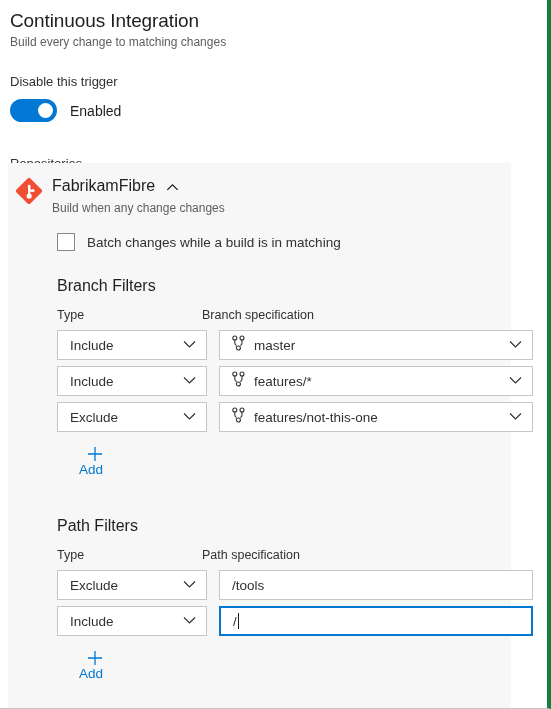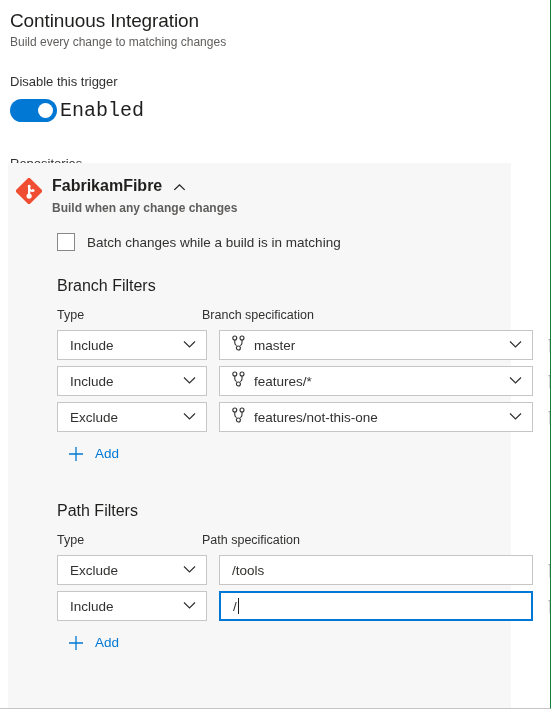--- a/index.html
+++ b/index.html
@@ -13,21 +13,21 @@
     font-family: "Liberation Sans", sans-serif;
     color: #201f1e;
     -webkit-font-smoothing: antialiased;
     overflow: hidden;
   }
   .page {
     position: relative;
     width: 551px;
     height: 709px;
     box-sizing: border-box;
-    border-right: 1px solid #15803d;
+    border-right: 4px solid #15803d;
     border-bottom: 1px solid #c8c6c4;
     background: #ffffff;
     overflow: hidden;
   }
 
   
   .header {
     padding: 8px 10px 0 10px;
   }
   .title {
@@ -70,24 +70,23 @@
   .toggle .knob {
     position: absolute;
     top: 4px;
     left: 28px;
     width: 15px;
     height: 15px;
     border-radius: 50%;
     background: #ffffff;
   }
   .toggle-text {
-    font-size: 20px;
+    font-size: 14px;
     color: #201f1e;
-    margin-left: 3px;
-    font-family: Liberation Mono, monospace;
+    margin-left: 13px;
   }
 
   .repos-label {
     font-size: 13px;
     color: #323130;
     margin: 33px 0 0 10px;
     line-height: 18px;
   }
 
   
@@ -98,21 +97,20 @@
     width: 503px;
     bottom: 0;
     background: #f7f7f7;
     box-sizing: border-box;
   }
 
   .repo-head {
     display: flex;
     align-items: flex-start;
     padding: 12px 0 0 8px;
-    font-weight: bold;
   }
   .git-icon {
     width: 26px;
     height: 26px;
     flex: none;
     margin-top: 3px;
   }
   .repo-texts {
     margin-left: 10px;
   }
@@ -259,24 +257,25 @@
     margin-left: 13px;
     width: 18px;
     height: 20px;
     flex: none;
     cursor: pointer;
   }
 
   
   .add-row {
     display: flex;
-    align-items: flex-start;
+    align-items: flex-end;
     margin: 14px 0 0 60px;
     cursor: pointer;
     width: fit-content;
+    flex-direction: column;
   }
   .plus {
     width: 16px;
     height: 16px;
     flex: none;
   }
   .add-text {
     font-size: 13.5px;
     color: #0078d4;
     margin-left: 11px;

